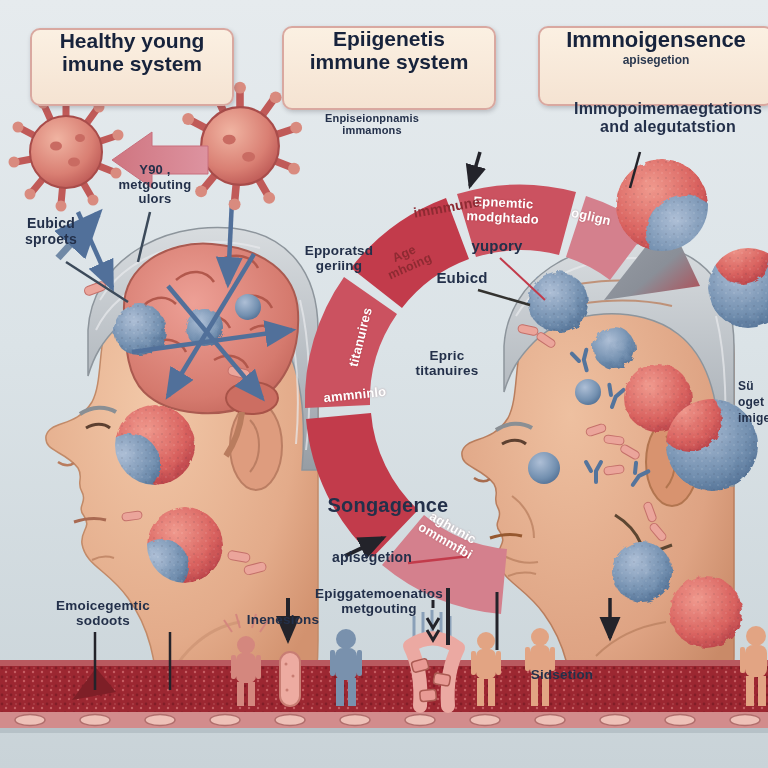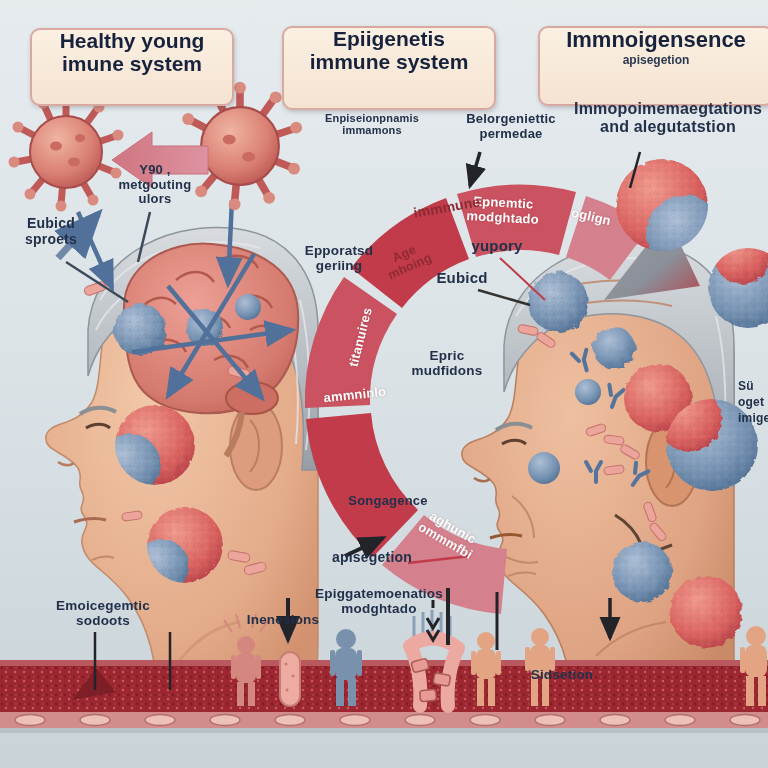--- a/index.html
+++ b/index.html
@@ -437,44 +437,42 @@
   <span class="sub">apisegetion</span>
 </div>
 
 <div class="lbl" style="left:6px;top:216px;width:90px;font-size:14px;">Eubicd
 sproets</div>
 <div class="lbl" style="left:100px;top:163px;width:110px;font-size:13px;">Y90 ,
 metgouting
 ulors</div>
 <div class="lbl" style="left:282px;top:112px;width:180px;font-size:11px;">Enpiseionpnamis
 immamons</div>
-<div class="lbl" style="left:436px;top:112px;width:150px;font-size:13px;">Belorgeniettic
-permedae</div>
 <div class="lbl" style="left:572px;top:100px;width:192px;font-size:16px;">Immopoimemaegtations
 and alegutatstion</div>
 <div class="lbl" style="left:284px;top:243px;width:110px;font-size:13.5px;">Epporatsd
 geriing</div>
 <div class="lbl white" style="left:458px;top:196px;width:90px;font-size:13px;transform:rotate(3deg);">Epnemtic
 modghtado</div>
 <div class="lbl white" style="left:556px;top:210px;width:70px;font-size:13px;transform:rotate(13deg);">oglign</div>
 <div class="lbl darkred" style="left:405px;top:200px;width:84px;font-size:14px;transform:rotate(-10deg);">immmune</div>
 <div class="lbl" style="left:455px;top:238px;width:84px;font-size:15px;">yupory</div>
 <div class="lbl" style="left:418px;top:270px;width:88px;font-size:15px;font-weight:800;">Eubicd</div>
 <div class="lbl darkred" style="left:376px;top:246px;width:62px;font-size:12.5px;transform:rotate(-24deg);">Age
 mhoing</div>
 <div class="lbl white" style="left:306px;top:330px;width:110px;font-size:13px;transform:rotate(-76deg);">titanuires</div>
 <div class="lbl" style="left:392px;top:348px;width:110px;font-size:13.5px;">Epric
-mudfidons</div>
+titanuires</div>
 <div class="lbl white" style="left:316px;top:388px;width:78px;font-size:13px;transform:rotate(-6deg);">ammninlo</div>
-<div class="lbl" style="left:322px;top:494px;width:132px;font-size:13px;font-weight:800;">Songagence</div>
+<div class="lbl" style="left:322px;top:494px;width:132px;font-size:20px;font-weight:800;">Songagence</div>
 <div class="lbl" style="left:316px;top:550px;width:112px;font-size:14px;">apisegetion</div>
 <div class="lbl white" style="left:406px;top:520px;width:86px;font-size:13px;transform:rotate(30deg);">aghunic
 ommmfbi</div>
 <div class="lbl" style="left:288px;top:586px;width:182px;font-size:13.5px;">Epiggatemoenatios
-modghtado</div>
+metgouting</div>
 <div class="lbl" style="left:228px;top:612px;width:110px;font-size:13.5px;">Inenesions</div>
 <div class="lbl" style="left:512px;top:624px;width:100px;font-size:13.5px;margin-top:43px;">Sidsetion</div>
 <div class="lbl" style="left:28px;top:598px;width:150px;font-size:13.5px;">Emoicegemtic
 sodoots</div>
 <div class="lbl" style="left:738px;top:378px;width:60px;font-size:12px;text-align:left;line-height:1.35;">Sü
 oget
 imige</div>
 
 </div>
 

